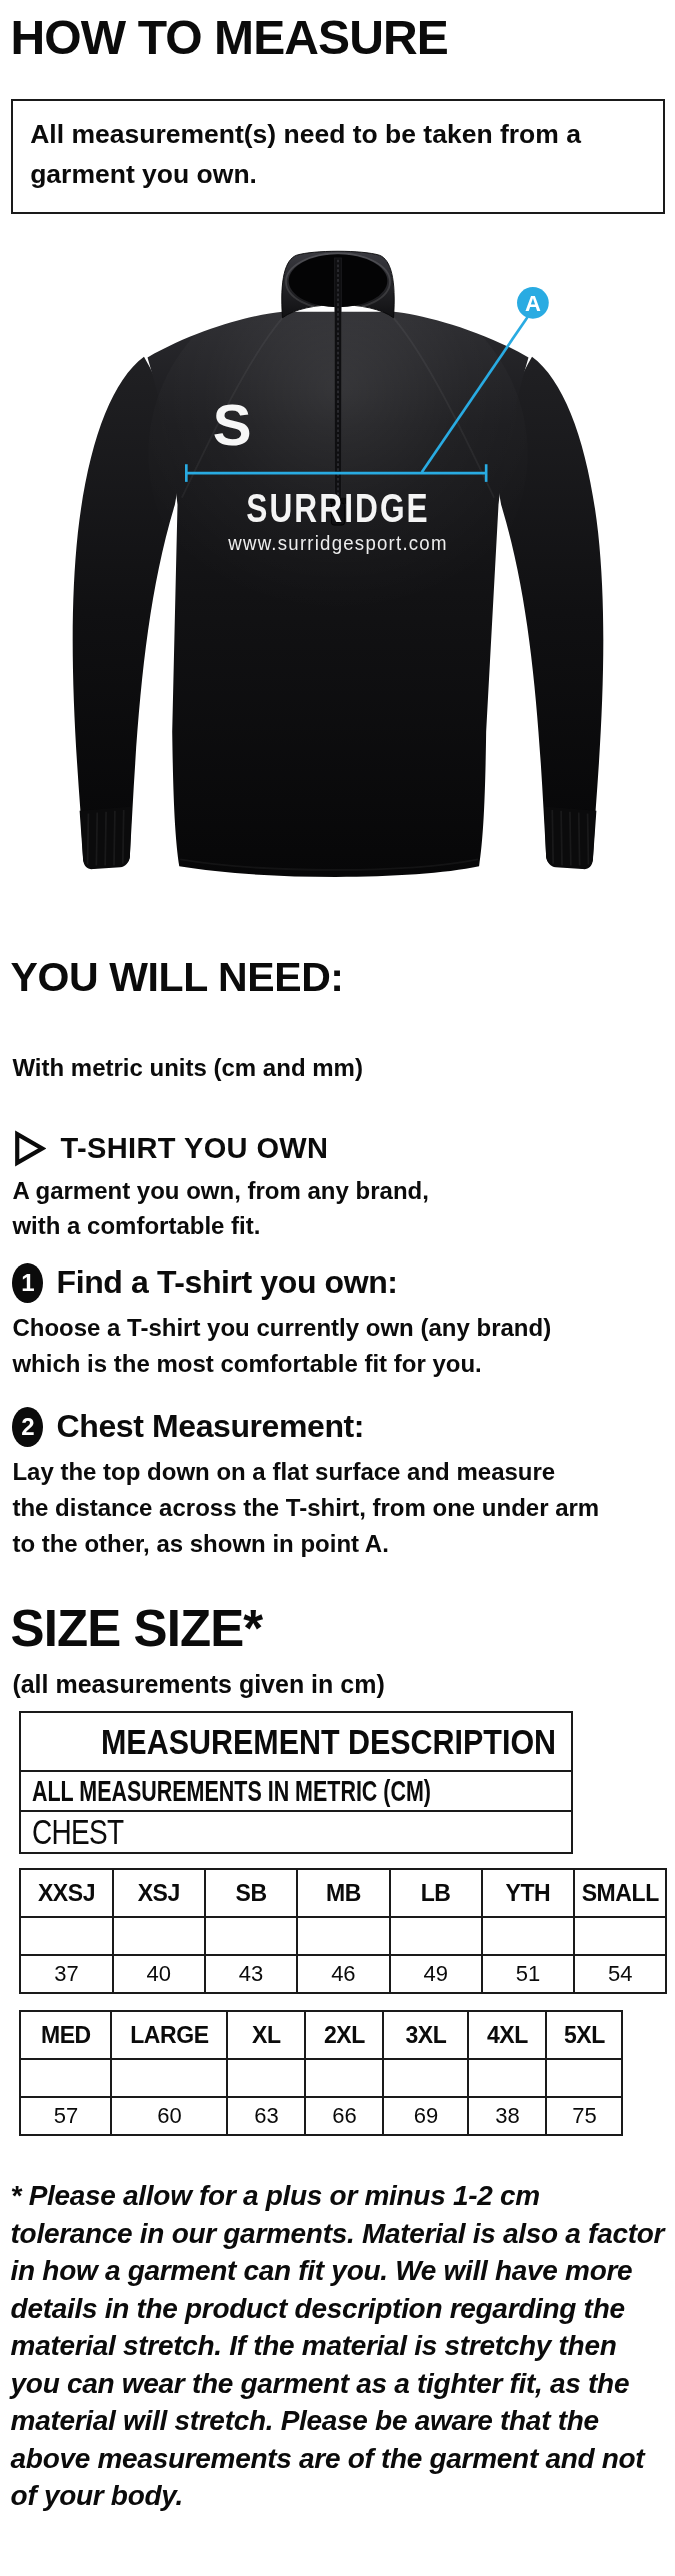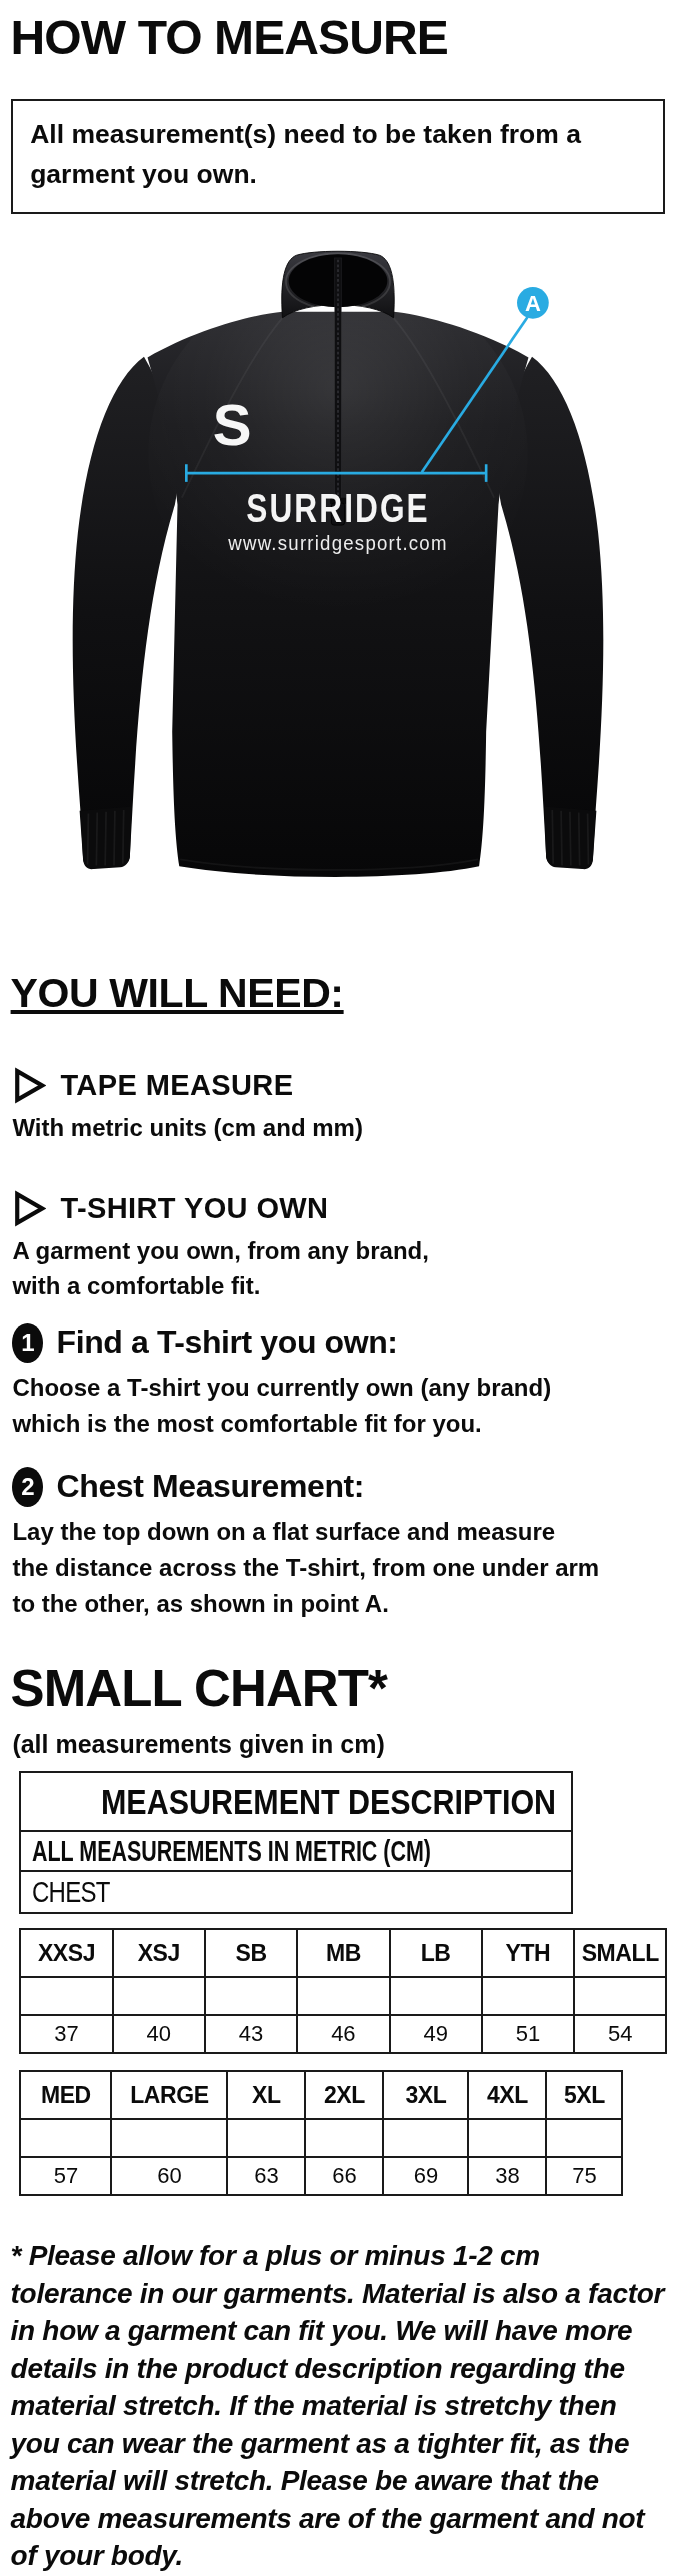--- a/index.html
+++ b/index.html
@@ -27,23 +27,22 @@
     font-weight:700;
     line-height:1.5;
     white-space:pre-line;
   }
   .garment-figure{margin:28px -10.6px 0 -10.6px;}
   .garment-figure svg{display:block;}
   .section-heading{
     font-size:41px;
     font-weight:800;
     line-height:1.1;
-    margin:72px 0 0 0;
+    margin:56px 0 0 0;
     letter-spacing:-0.4px;
-    text-decoration:underline;
   }
   .need-item{margin-top:51px;}
   .need-item + .need-item{margin-top:44px;}
   .need-row{display:flex;align-items:center;gap:14px;margin-left:1.8px;}
   .tri-icon svg{display:block;width:34px;height:37px;}
   .need-label{font-size:29px;font-weight:700;letter-spacing:0.4px;}
   .need-desc{
     margin:7px 0 0 1.8px;
     font-size:24px;
     font-weight:700;
@@ -72,21 +71,21 @@
     line-height:1.0;margin:41px 0 0 0;
   }
   .size-chart-sub{font-size:25px;font-weight:700;margin:16px 0 0 1.8px;}
   table{border-collapse:collapse;table-layout:fixed;}
   td{border:2.6px solid #1a1a1a;overflow:hidden;}
   .desc-table{margin:12.4px 0 0 8.8px;width:554px;}
   .desc-table .dt-head td{height:55px;text-align:center;font-size:35px;font-weight:700;padding-left:46px;}
   .desc-table .dt-head span{display:inline-block;transform:scaleX(0.87);transform-origin:50% 50%;white-space:nowrap;}
   .desc-table .dt-metric td{height:38px;font-size:29px;font-weight:700;padding:0 0 0 10.6px;}
   .desc-table .dt-metric span{display:inline-block;transform:scaleX(0.74);transform-origin:0 50%;white-space:nowrap;}
-  .desc-table .dt-chest td{height:40px;font-size:30px;font-weight:400;padding:0 0 0 10.6px;}
+  .desc-table .dt-chest td{height:40px;font-size:35px;font-weight:400;padding:0 0 0 10.6px;}
   .desc-table .dt-chest span{display:inline-block;transform:scaleX(0.80);transform-origin:0 50%;letter-spacing:-0.9px;white-space:nowrap;}
   .size-table{margin:14px 0 0 8.8px;width:648px;}
   .size-table.second{margin-top:16px;width:600px;}
   .size-table td{text-align:center;vertical-align:middle;}
   .size-table .hdr td{height:44px;font-size:23px;font-weight:700;letter-spacing:-0.4px;}
   .size-table .gap td{height:34px;}
   .size-table .val td{height:34px;font-size:22px;font-weight:400;}
   .footnote{
     margin:41px 0 0 0;
     font-size:28px;
@@ -185,28 +184,20 @@
       <line x1="598" y1="85" x2="478" y2="261"></line>
     </g>
     <circle cx="604" cy="69" r="18" fill="#29abe2"></circle>
     <text x="604" y="78" text-anchor="middle" font-family="Liberation Sans, sans-serif" font-size="25" font-weight="700" fill="#ffffff">A</text>
   </svg>
 </div>
 
 <h2 class="section-heading">YOU WILL NEED:</h2>
 
 <div class="need-item">
-  <div class="need-row">
-    <span class="tri-icon">
-      <svg viewBox="0 0 26 28">
-          <path d="M4 3 L23 14 L4 25 Z" fill="none" stroke="#0b0b0b" stroke-width="3.2" stroke-linejoin="miter"></path>
-        </svg>
-    </span>
-    <span class="need-label">TAPE MEASURE</span>
-  </div>
   <div class="need-desc">With metric units (cm and mm)</div>
 </div>
 
 <div class="need-item">
   <div class="need-row">
     <span class="tri-icon">
       <svg viewBox="0 0 26 28">
           <path d="M4 3 L23 14 L4 25 Z" fill="none" stroke="#0b0b0b" stroke-width="3.2" stroke-linejoin="miter"></path>
         </svg>
     </span>
@@ -228,21 +219,21 @@
 <div class="step-item second">
   <div class="step-row">
     <span class="step-badge">2</span>
     <span class="step-title">Chest Measurement:</span>
   </div>
   <div class="step-desc">Lay the top down on a flat surface and measure
 the distance across the T-shirt, from one under arm
 to the other, as shown in point A.</div>
 </div>
 
-<h2 class="size-chart-heading">SMALL CHART*</h2>
+<h2 class="size-chart-heading">SIZE SIZE*</h2>
 <div class="size-chart-sub">(all measurements given in cm)</div>
 
 <table class="desc-table">
   <tbody>
       <tr class="dt-head">
     <td><span>MEASUREMENT DESCRIPTION</span></td>
   </tr>
   <tr class="dt-metric">
     <td><span>ALL MEASUREMENTS IN METRIC (CM)</span></td>
   </tr>

